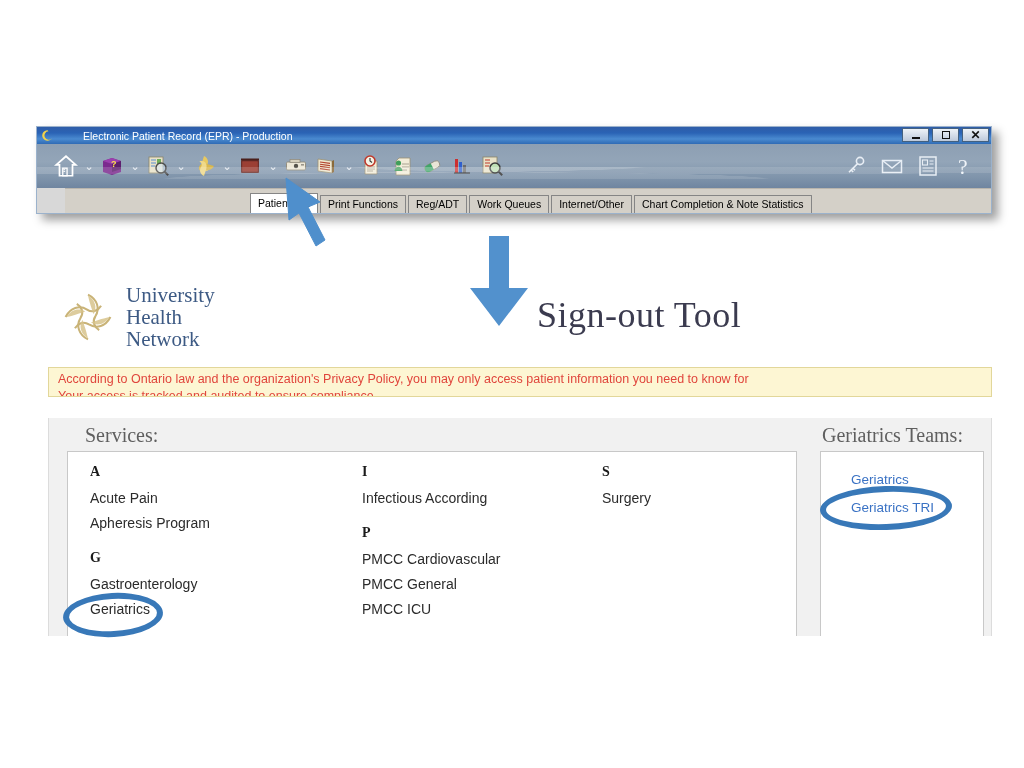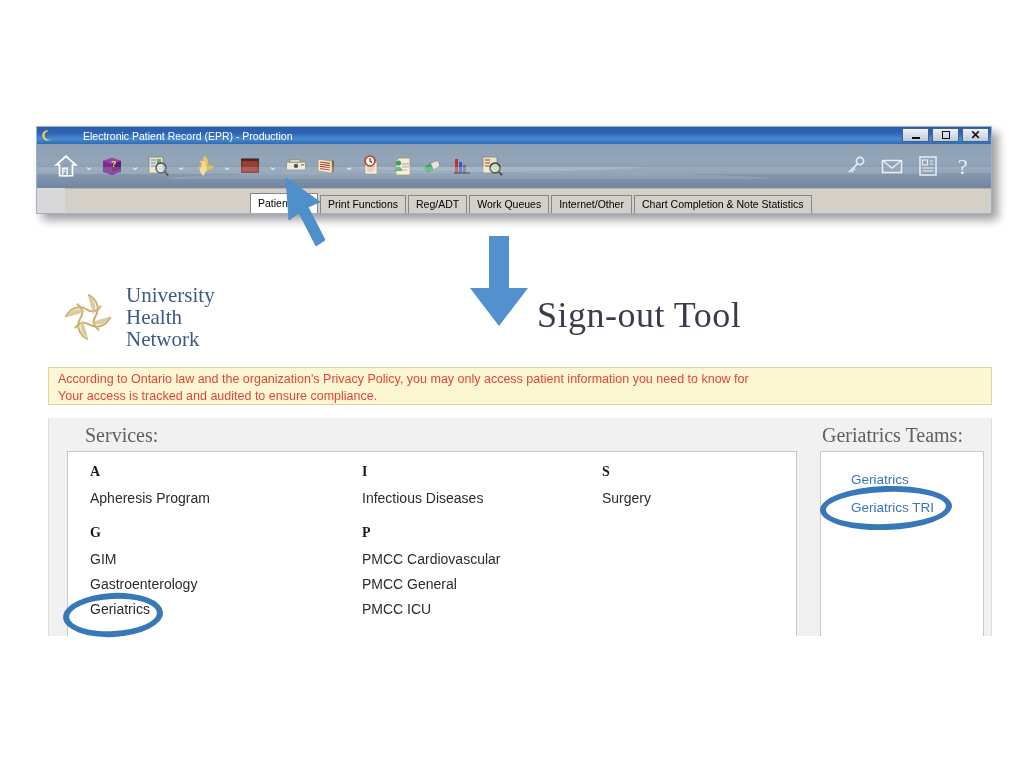--- a/index.html
+++ b/index.html
@@ -158,21 +158,21 @@
     font-family: "Liberation Serif", serif;
     font-size: 36px;
     color: #3b3b4f;
     letter-spacing: 0.5px;
   }
 
   
   #privacy-banner {
     position: absolute;
     left: 48px; top: 367px;
-    width: 944px; height: 38px;
+    width: 944px; height: 30px;
     background: #fdf6d3;
     border: 1px solid #e2d79a;
     padding: 3px 8px 0 9px;
     overflow: hidden;
   }
   #privacy-banner p {
     margin:0;
     font-family: "Liberation Sans", sans-serif;
     font-size: 12.5px;
     line-height: 17px;
@@ -499,34 +499,34 @@
   <div id="content-area">
 
     <div id="services-block">
       <div class="panel-heading">Services:</div>
       <div class="white-box" id="services-box">
         <div class="svc-cols">
 
           <div class="svc-col c1">
             <div class="svc-group">
               <div class="svc-letter">A</div>
+              <div class="svc-item">Acute Pain</div>
               <div class="svc-item">Apheresis Program</div>
             </div>
             <div class="svc-group">
               <div class="svc-letter">G</div>
-              <div class="svc-item">GIM</div>
               <div class="svc-item">Gastroenterology</div>
               <div class="svc-item">Geriatrics</div>
             </div>
           </div>
 
           <div class="svc-col c2">
             <div class="svc-group">
               <div class="svc-letter">I</div>
-              <div class="svc-item">Infectious Diseases</div>
+              <div class="svc-item">Infectious According</div>
             </div>
             <div class="svc-group">
               <div class="svc-letter">P</div>
               <div class="svc-item">PMCC Cardiovascular</div>
               <div class="svc-item">PMCC General</div>
               <div class="svc-item">PMCC ICU</div>
             </div>
           </div>
 
           <div class="svc-col c3">

